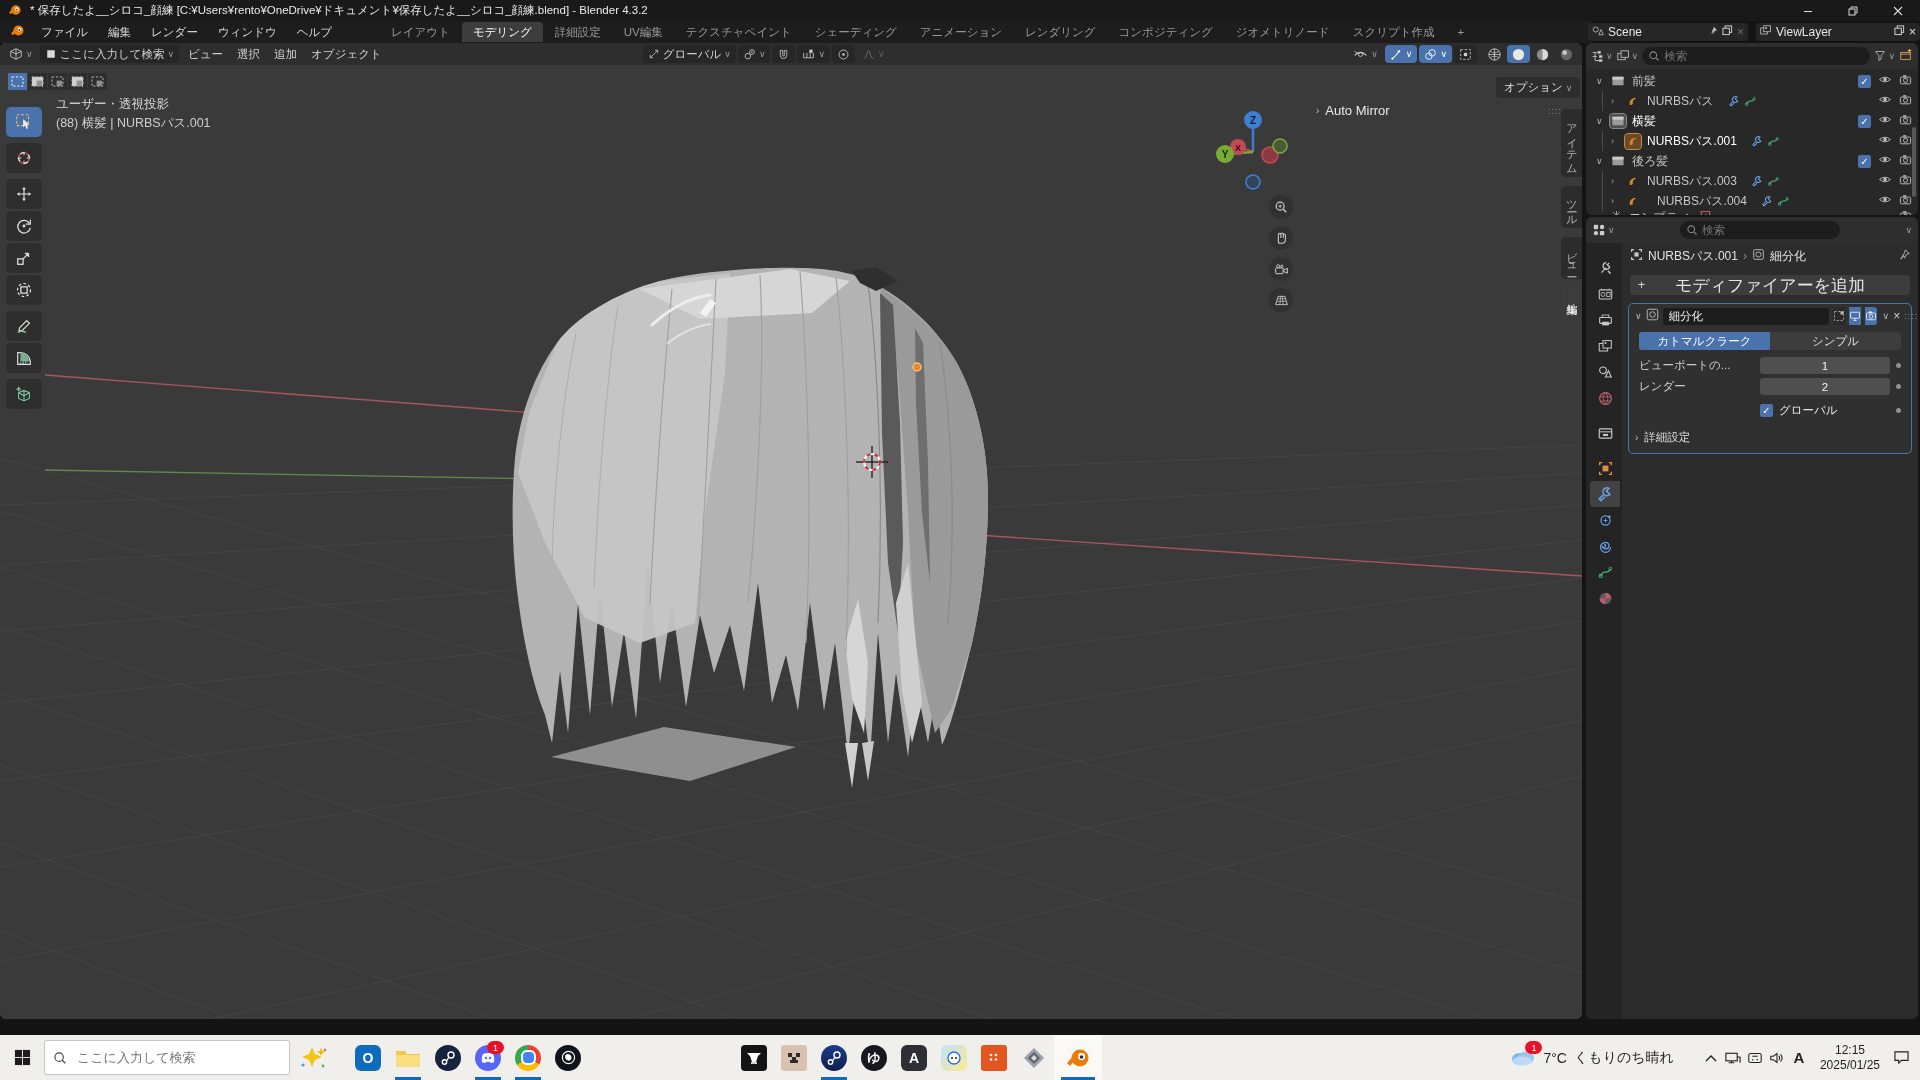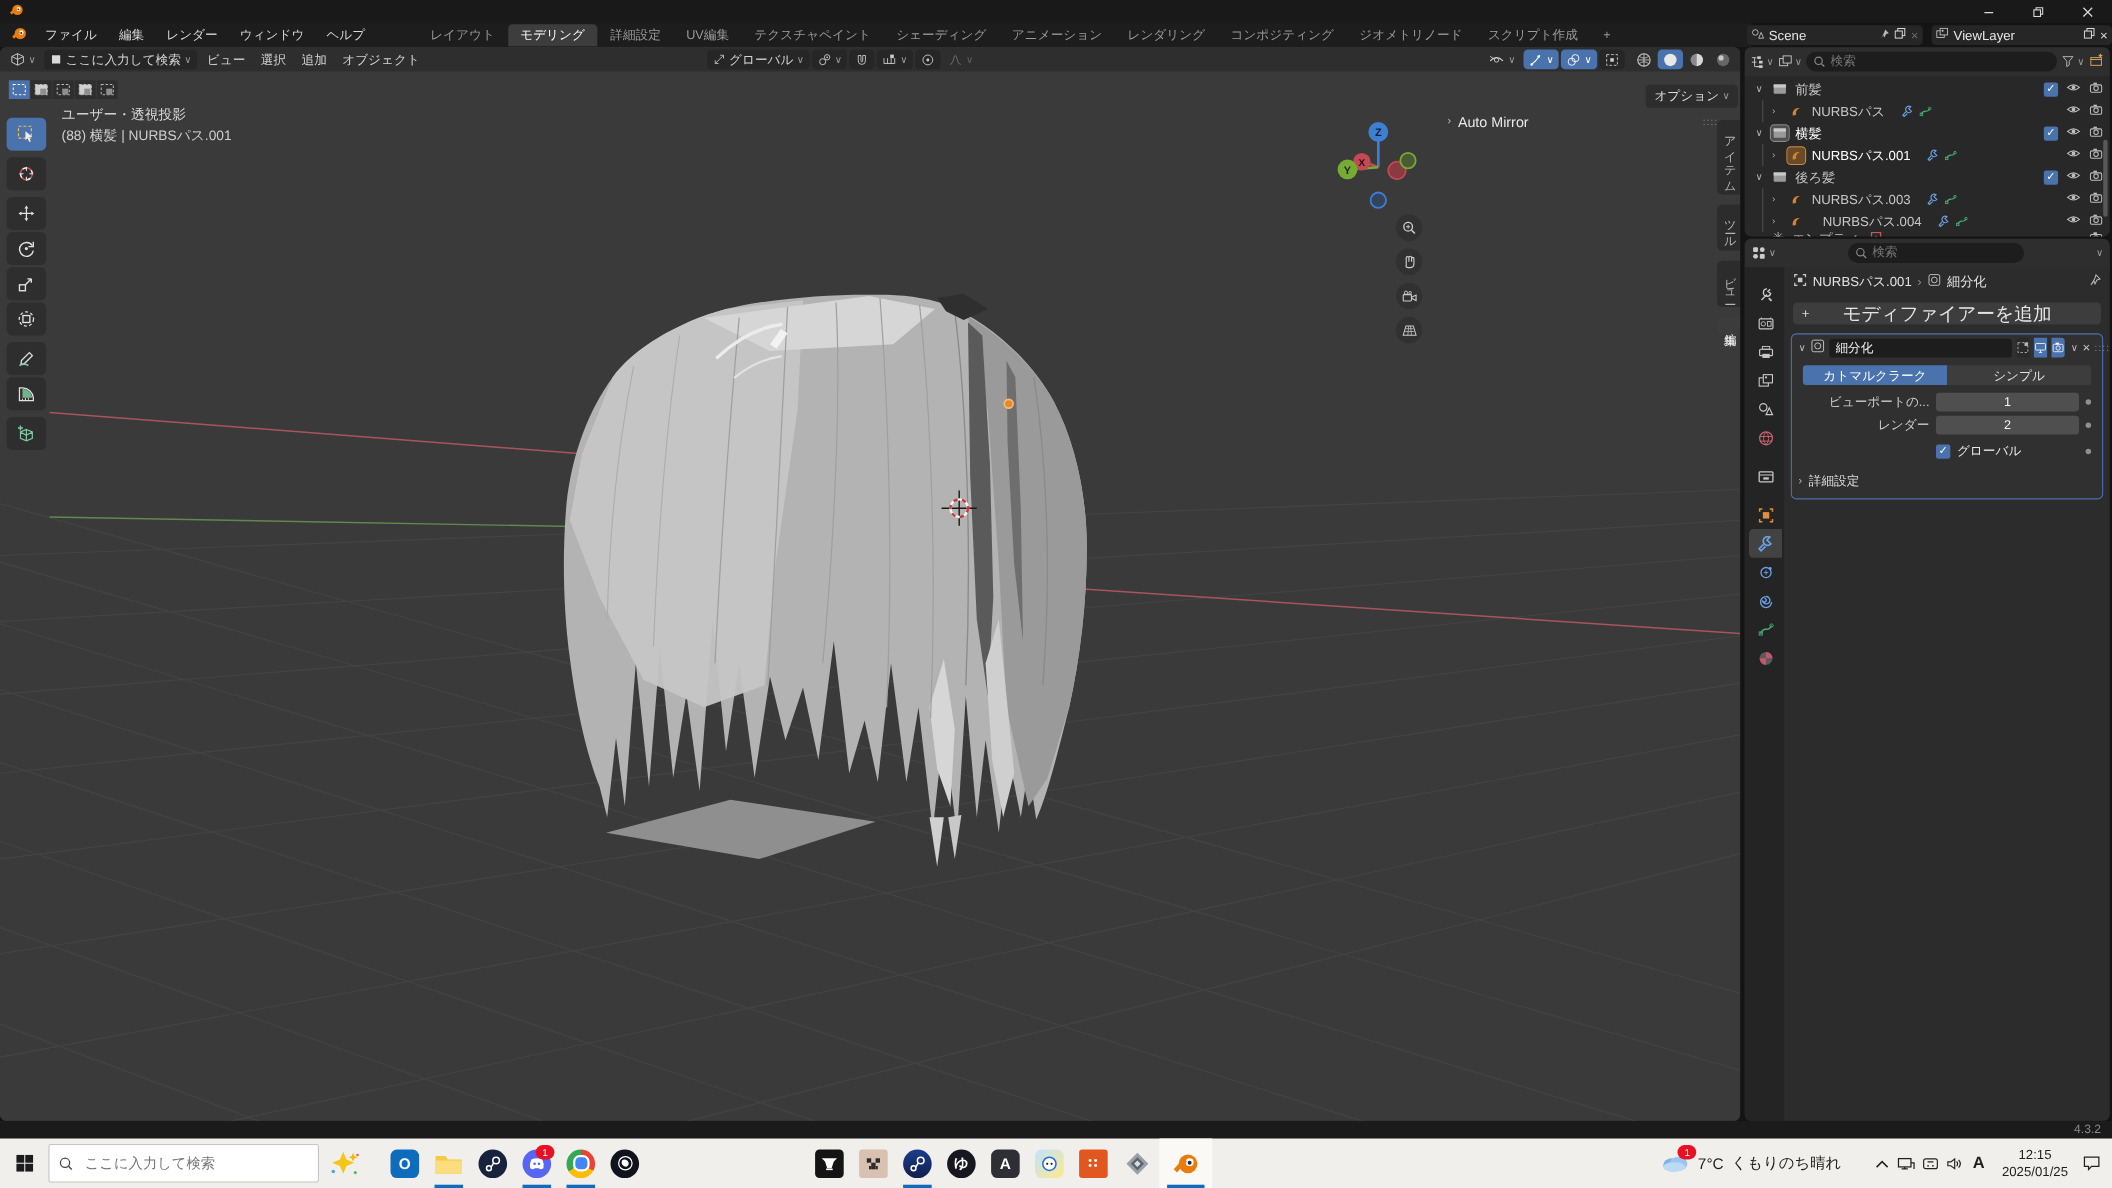--- a/index.html
+++ b/index.html
@@ -36,21 +36,21 @@
   .outl-row{height:20px;display:flex;align-items:center;font-size:12px;color:#c7c7c7;position:relative;}
   .outl-right{position:absolute;right:6px;display:flex;align-items:center;gap:7px;}
   .chk{width:13px;height:13px;border-radius:2px;background:#4a72ad;display:flex;align-items:center;justify-content:center;color:#fff;font-size:10px;}
   .srch{background:#1d1d1d;border:none;border-radius:9px;height:18px;color:#bbb;font-size:11.5px;padding:0 6px 0 22px;outline:none;width:100%;box-sizing:border-box;font-family:inherit;}
   
   .ptab{width:30px;height:26px;display:flex;align-items:center;justify-content:center;border-radius:4px 0 0 4px;margin-left:4px;}
   .ptab.active{background:#424242;}
   .pvalue{background:#4f4f4f;border-radius:3px;height:17px;display:flex;align-items:center;justify-content:center;color:#f2f2f2;font-size:11.5px;}
   .seg{height:18px;display:flex;align-items:center;justify-content:center;font-size:11.5px;color:#e2e2e2;background:#3d3d3d;}
   .seg.active{background:#4a72ad;color:#fff;}
-  .plabel{color:#cfcfcf;font-size:11.5px;text-align:right;}
+  .plabel{color:#cfcfcf;font-size:11.5px;text-align:left;}
   .dot{width:5px;height:5px;border-radius:3px;background:#8f8f8f;}
   .toggle3{width:22px;height:18px;display:flex;align-items:center;justify-content:center;background:#2a2a2a;}
   .toggle3.on{background:#4a72ad;}
   
   .taskbar{left:0;top:1035px;width:1920px;height:45px;background:#f1efec;display:flex;align-items:center;color:#1f1f1f;}
   .tb-app{width:40px;height:45px;display:flex;align-items:center;justify-content:center;position:relative;}
   .tb-underline{position:absolute;bottom:0;left:7px;right:7px;height:3px;background:#0f6cbd;}
   .tb-badge{position:absolute;top:6px;right:4px;min-width:13px;height:13px;border-radius:7px;background:#e81123;color:#fff;
     font-size:9px;display:flex;align-items:center;justify-content:center;padding:0 2px;}
   .appglyph{width:26px;height:26px;border-radius:6px;display:flex;align-items:center;justify-content:center;font-weight:bold;color:#fff;font-size:14px;}
@@ -63,20 +63,21 @@
 
   <div class="abs titlebar">
     <span style="margin:0 8px 0 8px">
       <svg width="14" height="12" viewBox="0 0 16 14">
           <circle cx="9" cy="7" r="5.5" fill="#e87d0d"></circle>
           <circle cx="10" cy="6" r="2.2" fill="#fff"></circle>
           <path d="M1,10 L7,4 9,6 3,12Z" fill="#e87d0d"></path>
           <circle cx="10" cy="6.4" r="1" fill="#1d2a46"></circle>
         </svg>
     </span>
+    <span>* 保存したよ__シロコ_顔練 [C:¥Users¥rento¥OneDrive¥ドキュメント¥保存したよ__シロコ_顔練.blend] - Blender 4.3.2</span>
     <span style="flex:1"></span>
     <span class="winbtn">
         <svg width="10" height="10" viewBox="0 0 10 10">
           <path d="M1,5.5 H9" stroke="#dadada" stroke-width="1"></path>
         </svg>
       </span>
     <span class="winbtn">
         <svg width="10" height="10" viewBox="0 0 10 10">
           <rect x="1" y="3" width="6" height="6" fill="none" stroke="#dadada"></rect>
           <path d="M3,3 V1 H9 V7 H7" fill="none" stroke="#dadada"></path>
@@ -956,24 +957,20 @@
           <span class="dot"></span>
         </div>
         <div class="row" style="margin:12px 10px 0 6px;gap:6px">
           <span style="color:#bbb;font-size:10px">›</span>
           <span style="color:#dedede;font-size:11.5px">詳細設定</span>
         </div>
       </div>
     </div>
   </div>
 
-  <div class="abs row" style="left:0;top:1019px;width:1920px;height:16px;background:#1b1b1b">
-    <span style="flex:1"></span>
-    <span style="color:#8a8a8a;font-size:11px;margin-right:10px">4.3.2</span>
-  </div>
 
   <div class="abs taskbar">
     <div class="tb-app" style="width:44px">
       <svg width="17" height="17" viewBox="0 0 18 18">
           <rect x="1" y="1" width="7.5" height="7.5" fill="#1c1c1c"></rect>
           <rect x="9.5" y="1" width="7.5" height="7.5" fill="#1c1c1c"></rect>
           <rect x="1" y="9.5" width="7.5" height="7.5" fill="#1c1c1c"></rect>
           <rect x="9.5" y="9.5" width="7.5" height="7.5" fill="#1c1c1c"></rect>
         </svg>
     </div>

